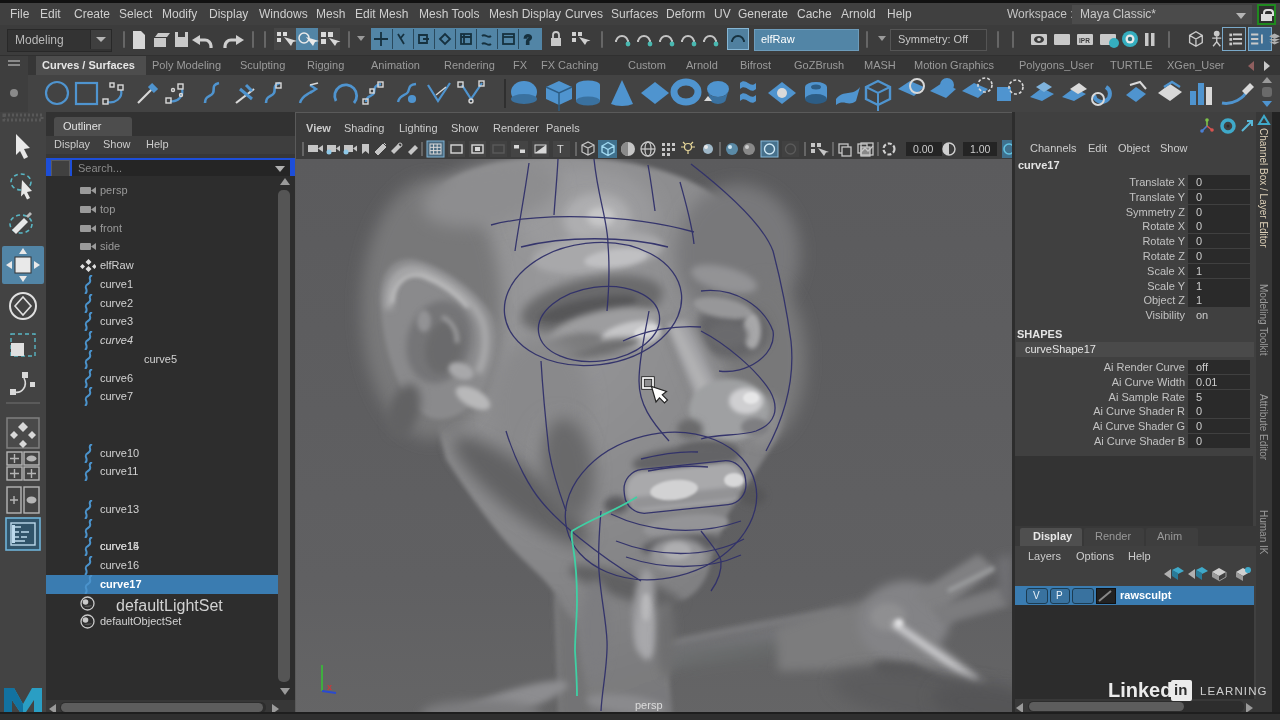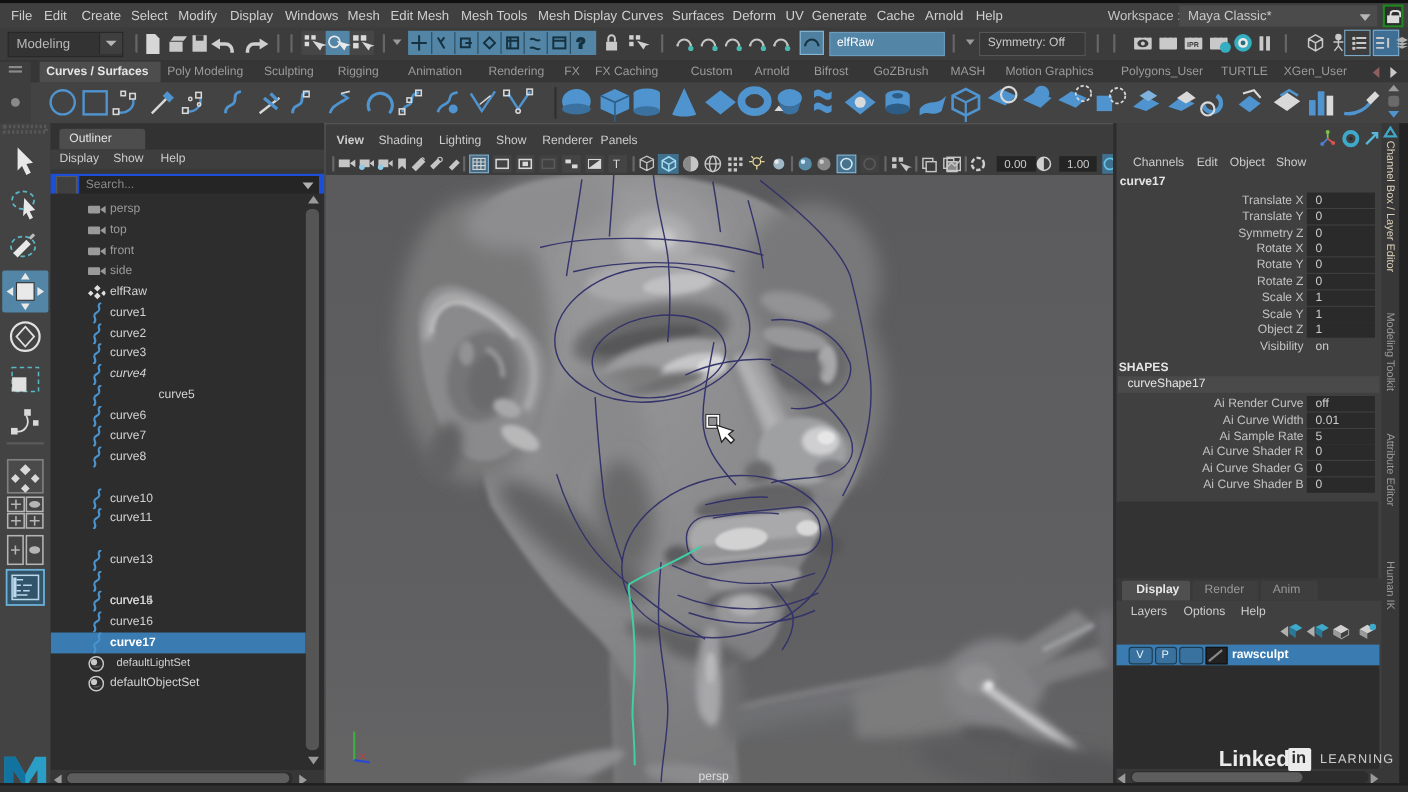--- a/index.html
+++ b/index.html
@@ -530,26 +530,20 @@
             <path d="M10 0 c-6 3 2 6 -4 9 c-6 3 2 6 -3 10" fill="none" stroke="#4b93cc" stroke-width="2"></path>
           </svg>
           <span style="position:absolute;left:54px;top:3px;font-size:11px;color:#d2d2d2;font-family:'Liberation Sans',sans-serif;">curve6</span>
         </div>
       <div style="position:absolute;left:0;top:211.2px;width:232px;height:19px;">
           <svg style="position:absolute;left:36px;top:0px" width="14" height="19" viewBox="0 0 14 19">
             <path d="M10 0 c-6 3 2 6 -4 9 c-6 3 2 6 -3 10" fill="none" stroke="#4b93cc" stroke-width="2"></path>
           </svg>
           <span style="position:absolute;left:54px;top:3px;font-size:11px;color:#d2d2d2;font-family:'Liberation Sans',sans-serif;">curve7</span>
         </div>
-      <div style="position:absolute;left:0;top:230.0px;width:232px;height:19px;">
-          <svg style="position:absolute;left:36px;top:0px" width="14" height="19" viewBox="0 0 14 19">
-            <path d="M10 0 c-6 3 2 6 -4 9 c-6 3 2 6 -3 10" fill="none" stroke="#4b93cc" stroke-width="2"></path>
-          </svg>
-          <span style="position:absolute;left:54px;top:3px;font-size:11px;color:#d2d2d2;font-family:'Liberation Sans',sans-serif;">curve8</span>
-        </div>
       <div style="position:absolute;left:0;top:267.5px;width:232px;height:19px;">
           <svg style="position:absolute;left:36px;top:0px" width="14" height="19" viewBox="0 0 14 19">
             <path d="M10 0 c-6 3 2 6 -4 9 c-6 3 2 6 -3 10" fill="none" stroke="#4b93cc" stroke-width="2"></path>
           </svg>
           <span style="position:absolute;left:54px;top:3px;font-size:11px;color:#d2d2d2;font-family:'Liberation Sans',sans-serif;">curve10</span>
         </div>
       <div style="position:absolute;left:0;top:286.2px;width:232px;height:19px;">
           <svg style="position:absolute;left:36px;top:0px" width="14" height="19" viewBox="0 0 14 19">
             <path d="M10 0 c-6 3 2 6 -4 9 c-6 3 2 6 -3 10" fill="none" stroke="#4b93cc" stroke-width="2"></path>
           </svg>
@@ -584,21 +578,21 @@
             <path d="M10 0 c-6 3 2 6 -4 9 c-6 3 2 6 -3 10" fill="none" stroke="#4b93cc" stroke-width="2"></path>
           </svg>
           <span style="position:absolute;left:54px;top:3px;font-size:11px;color:#ffffff;font-family:'Liberation Sans',sans-serif;font-weight:bold;">curve17</span>
         </div>
       <div style="position:absolute;left:0;top:417.5px;width:232px;height:19px;">
           <svg style="position:absolute;left:34px;top:2px" width="15" height="15" viewBox="0 0 15 15">
             <circle cx="7.5" cy="7.5" r="6.5" fill="none" stroke="#c9c9c9" stroke-width="1.3"></circle>
             <circle cx="5.5" cy="6" r="2.8" fill="#c9c9c9"></circle>
             <path d="M4 10 a5 4 0 0 0 8 -1 z" fill="#555"></path>
           </svg>
-          <span style="position:absolute;left:60px;top:3px;font-size:10px;color:#d2d2d2;font-family:'Liberation Sans',sans-serif;">defaultLightSet</span>
+          <span style="position:absolute;left:70px;top:3px;font-size:16px;color:#d2d2d2;font-family:'Liberation Sans',sans-serif;">defaultLightSet</span>
         </div>
       <div style="position:absolute;left:0;top:436.2px;width:232px;height:19px;">
           <svg style="position:absolute;left:34px;top:2px" width="15" height="15" viewBox="0 0 15 15">
             <circle cx="7.5" cy="7.5" r="6.5" fill="none" stroke="#c9c9c9" stroke-width="1.3"></circle>
             <circle cx="5.5" cy="6" r="2.8" fill="#c9c9c9"></circle>
             <path d="M4 10 a5 4 0 0 0 8 -1 z" fill="#555"></path>
           </svg>
           <span style="position:absolute;left:54px;top:3px;font-size:11px;color:#d2d2d2;font-family:'Liberation Sans',sans-serif;">defaultObjectSet</span>
         </div>
     </div>

